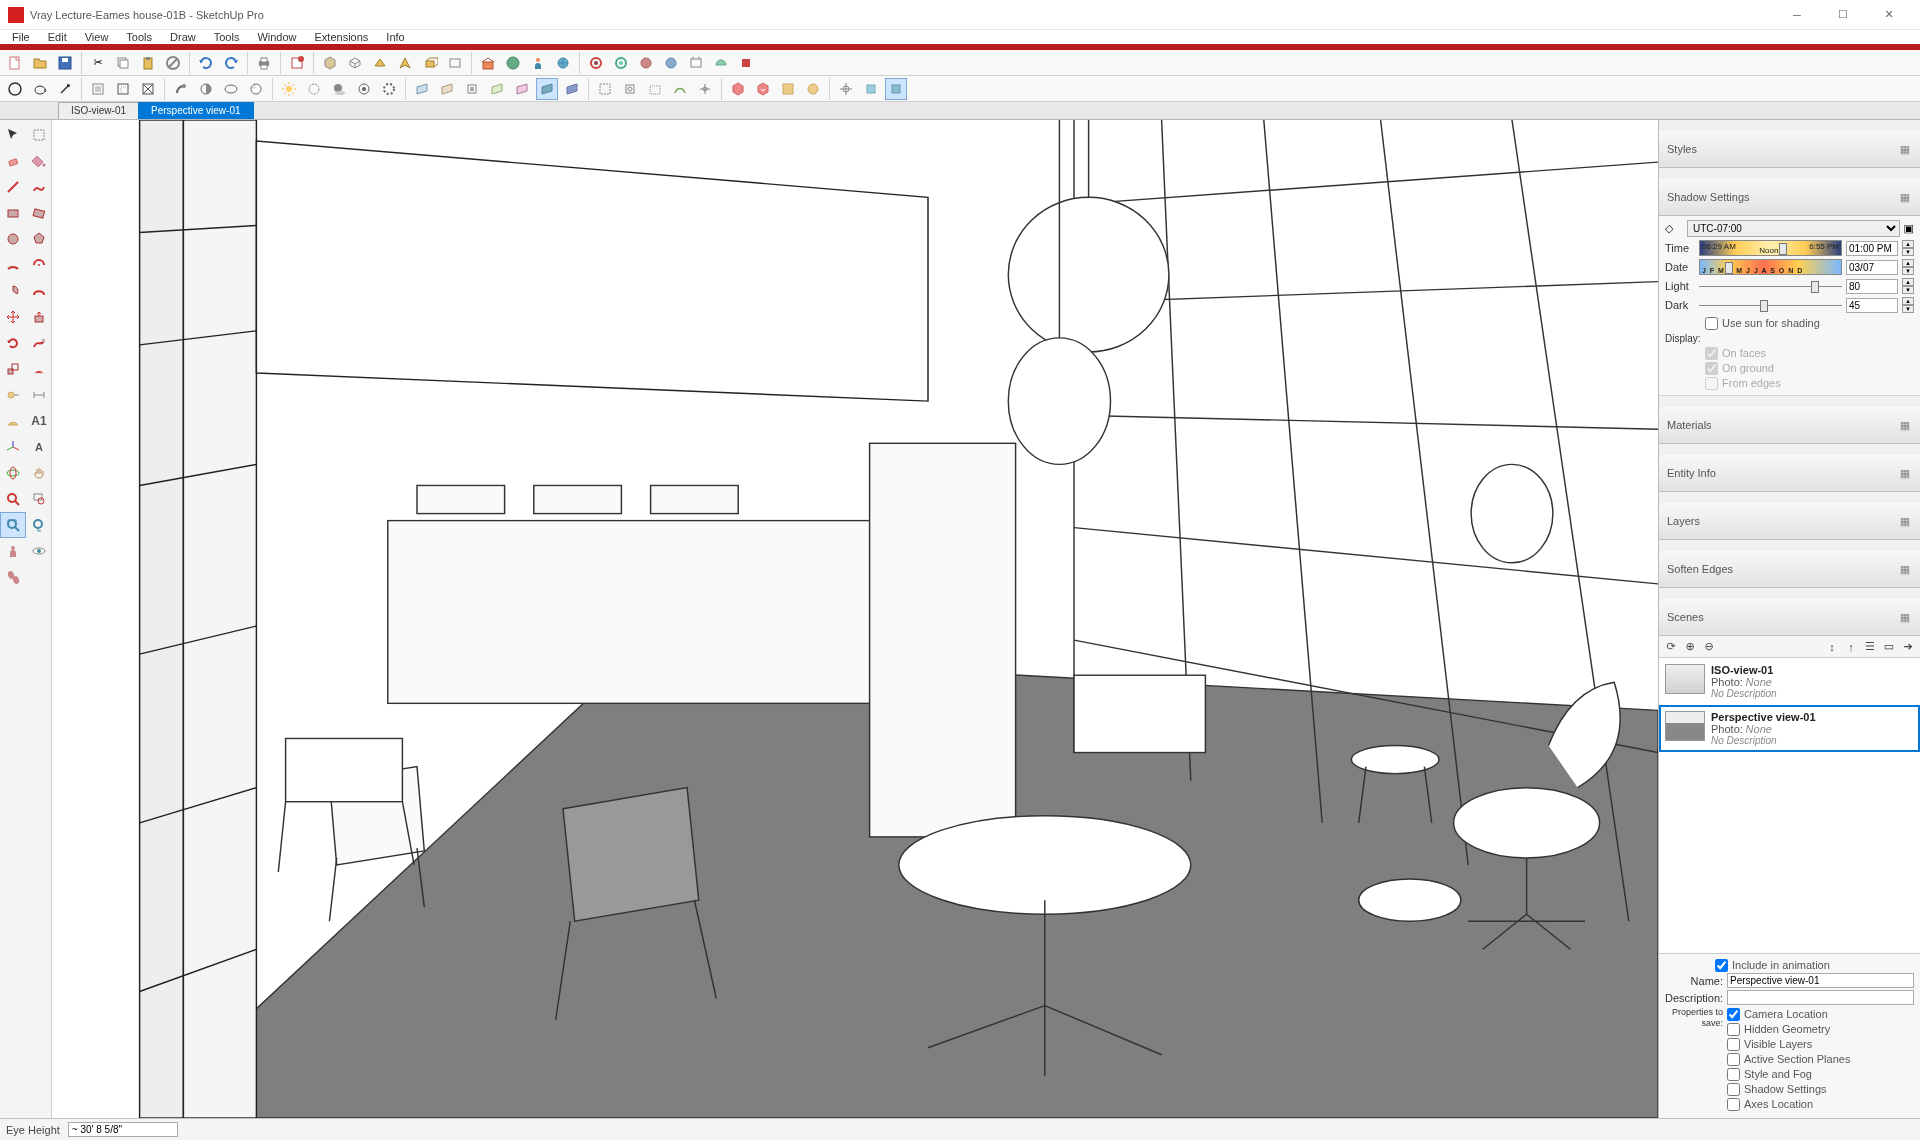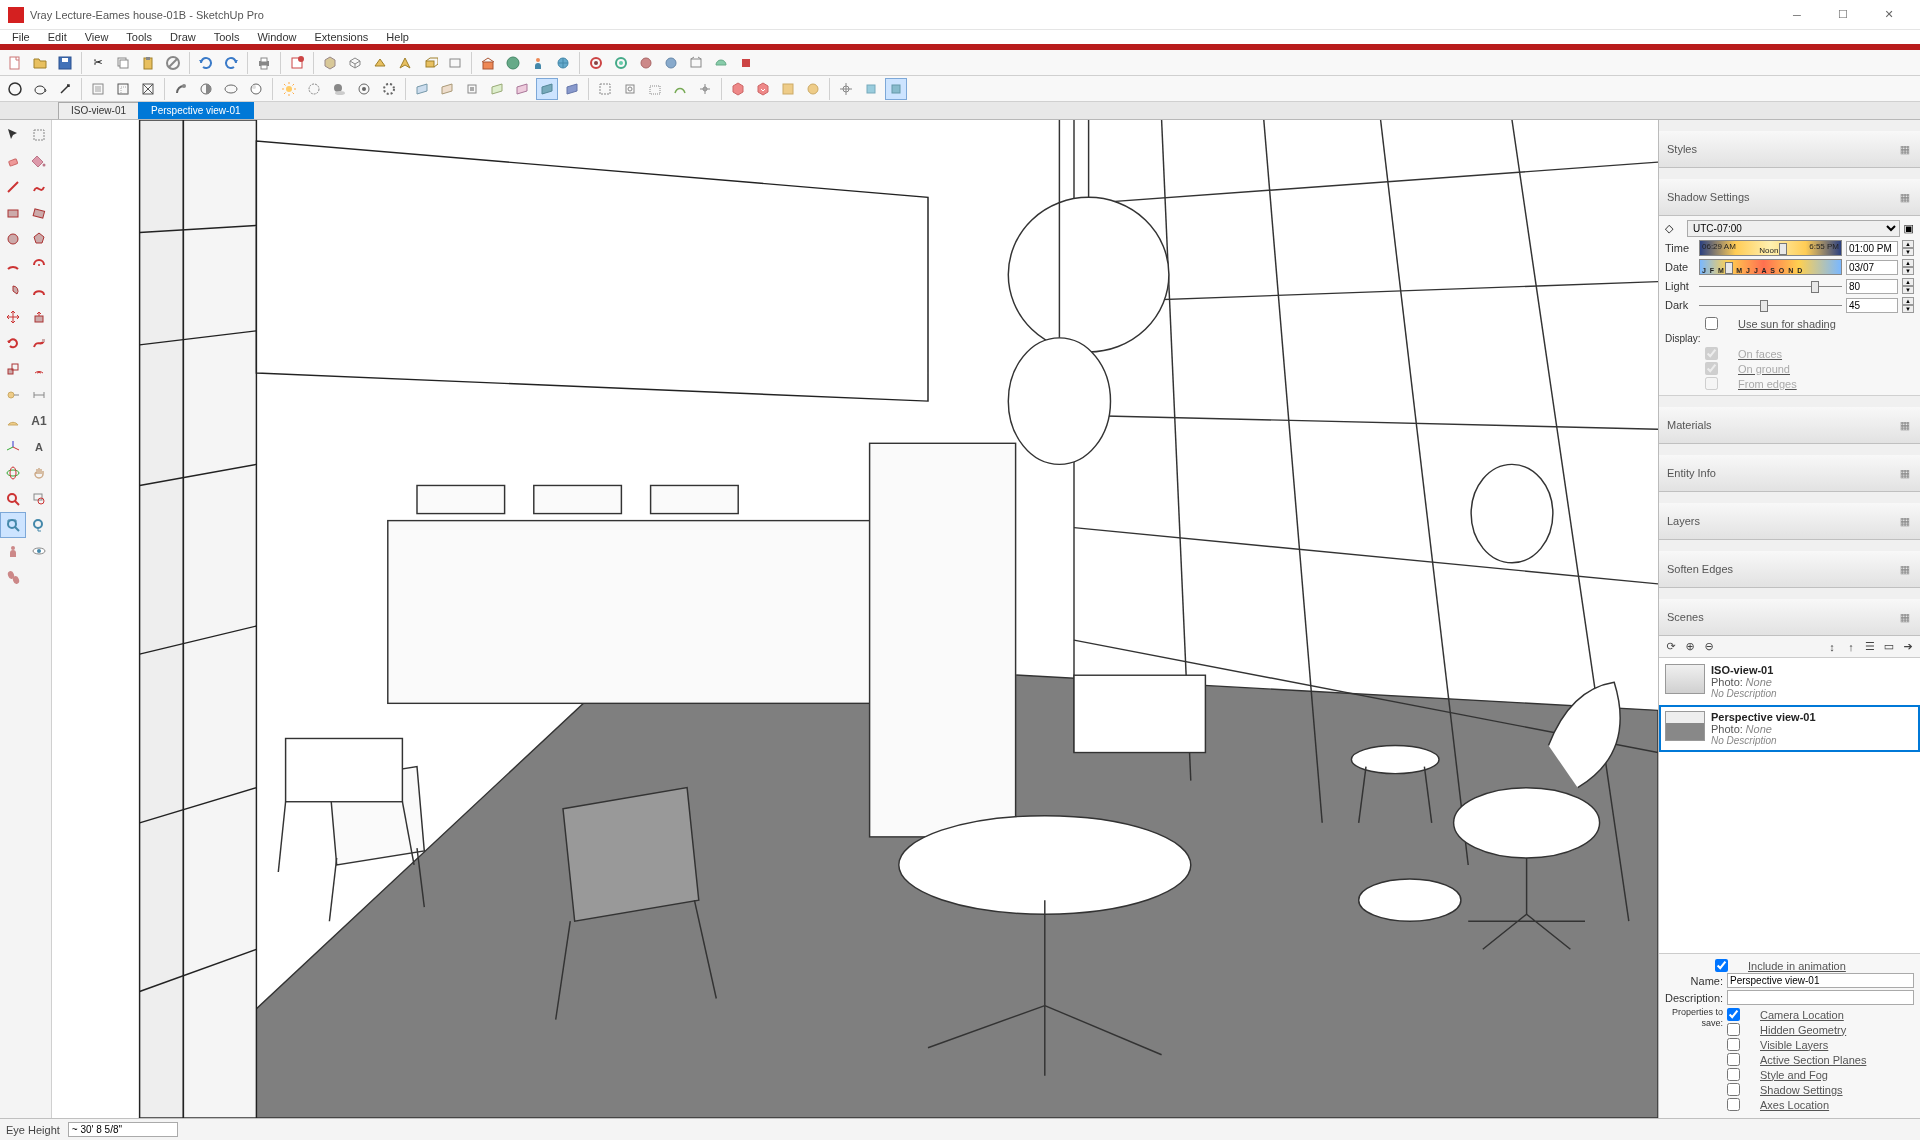--- a/index.html
+++ b/index.html
@@ -42,21 +42,21 @@
 .shadow-row .slider-thumb { position: absolute; top: 2px; width: 8px; height: 12px; background: #e8e8e8; border: 1px solid #777; }
 .shadow-row input[type="text"] { width: 52px; font-size: 10px; padding: 1px 2px; border: 1px solid #aaa; }
 .shadow-row .spinner { width: 12px; height: 16px; display: flex; flex-direction: column; }
 .shadow-row .spin-btn { flex: 1; border: 1px solid #999; background: #eee; font-size: 6px; text-align: center; cursor: pointer; line-height: 6px; }
 .time-bar { flex: 1; height: 16px; background: linear-gradient(90deg, #2b4080 0%, #ffcc55 25%, #fff0b0 50%, #ffcc55 75%, #2b4080 100%); border: 1px solid #888; position: relative; font-size: 8px; }
 .time-bar .tl { position: absolute; color: #222; font-size: 8px; }
 .date-bar { flex: 1; height: 16px; background: linear-gradient(90deg, #7ab8ff 0%, #ffd050 20%, #ff7050 45%, #ffd050 70%, #7ab8ff 100%); border: 1px solid #888; position: relative; font-size: 8px; }
 .date-bar .months { position: absolute; bottom: 0; left: 2px; right: 2px; display: flex; justify-content: space-between; font-size: 7px; font-weight: bold; color: #222; }
 select { font-size: 10px; border: 1px solid #aaa; padding: 1px; }
 
-.chk-row { display: flex; align-items: center; gap: 20px; font-size: 10px; color: #555; padding: 1px 0 1px 40px; text-decoration: underline; }
+.chk-row { display: flex; align-items: flex-start; gap: 4px; font-size: 10px; color: #555; padding: 1px 0 1px 40px; }
 .chk-row input { margin: 0; }
 .display-label { font-size: 10px; color: #333; padding: 2px 0; }
 
 .scenes-body { background: #fff; padding: 0; flex: 1; display: flex; flex-direction: column; }
 .scenes-toolbar { height: 22px; border-bottom: 1px solid #ccc; display: flex; align-items: center; padding: 0 4px; gap: 3px; background: #f5f5f5; }
 .scenes-toolbar .st-btn { width: 16px; height: 16px; cursor: pointer; display: flex; align-items: center; justify-content: center; color: #444; }
 .scenes-toolbar .spacer { flex: 1; }
 .scene-list { flex: 1; overflow: auto; background: #fff; }
 .scene-item { display: flex; gap: 6px; padding: 4px; border: 2px solid transparent; cursor: pointer; }
 .scene-item.selected { border: 2px solid #0078d7; }
@@ -93,21 +93,21 @@
 
 <div class="menubar">
   <div class="menu-item">File</div>
   <div class="menu-item">Edit</div>
   <div class="menu-item">View</div>
   <div class="menu-item">Tools</div>
   <div class="menu-item">Draw</div>
   <div class="menu-item">Tools</div>
   <div class="menu-item">Window</div>
   <div class="menu-item">Extensions</div>
-  <div class="menu-item">Help</div>
+  <div class="menu-item">Info</div>
 </div>
 
 <div class="toolbar">
   <div class="tb-btn">
       <svg class="tb-icon" viewBox="0 0 16 16">
         <rect x="3" y="2" width="9" height="12" fill="#fff" stroke="#c77"></rect>
         <path d="M9 2v3h3" fill="none" stroke="#c77"></path>
       </svg>
     </div>
   <div class="tb-btn">

